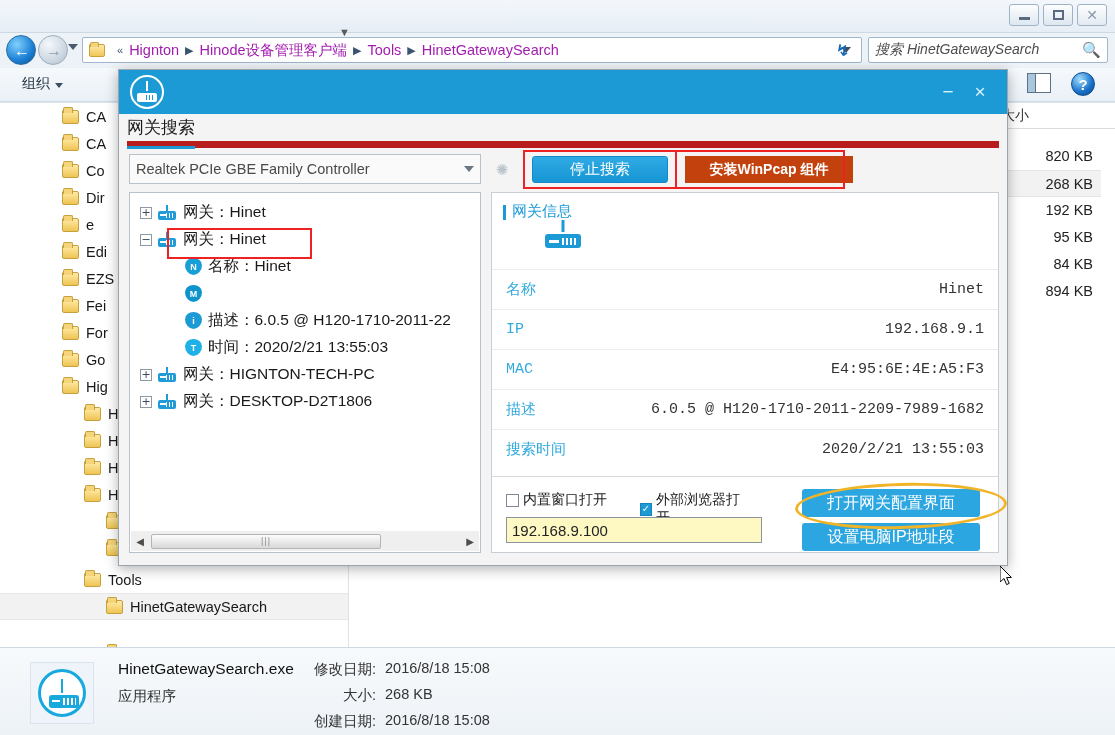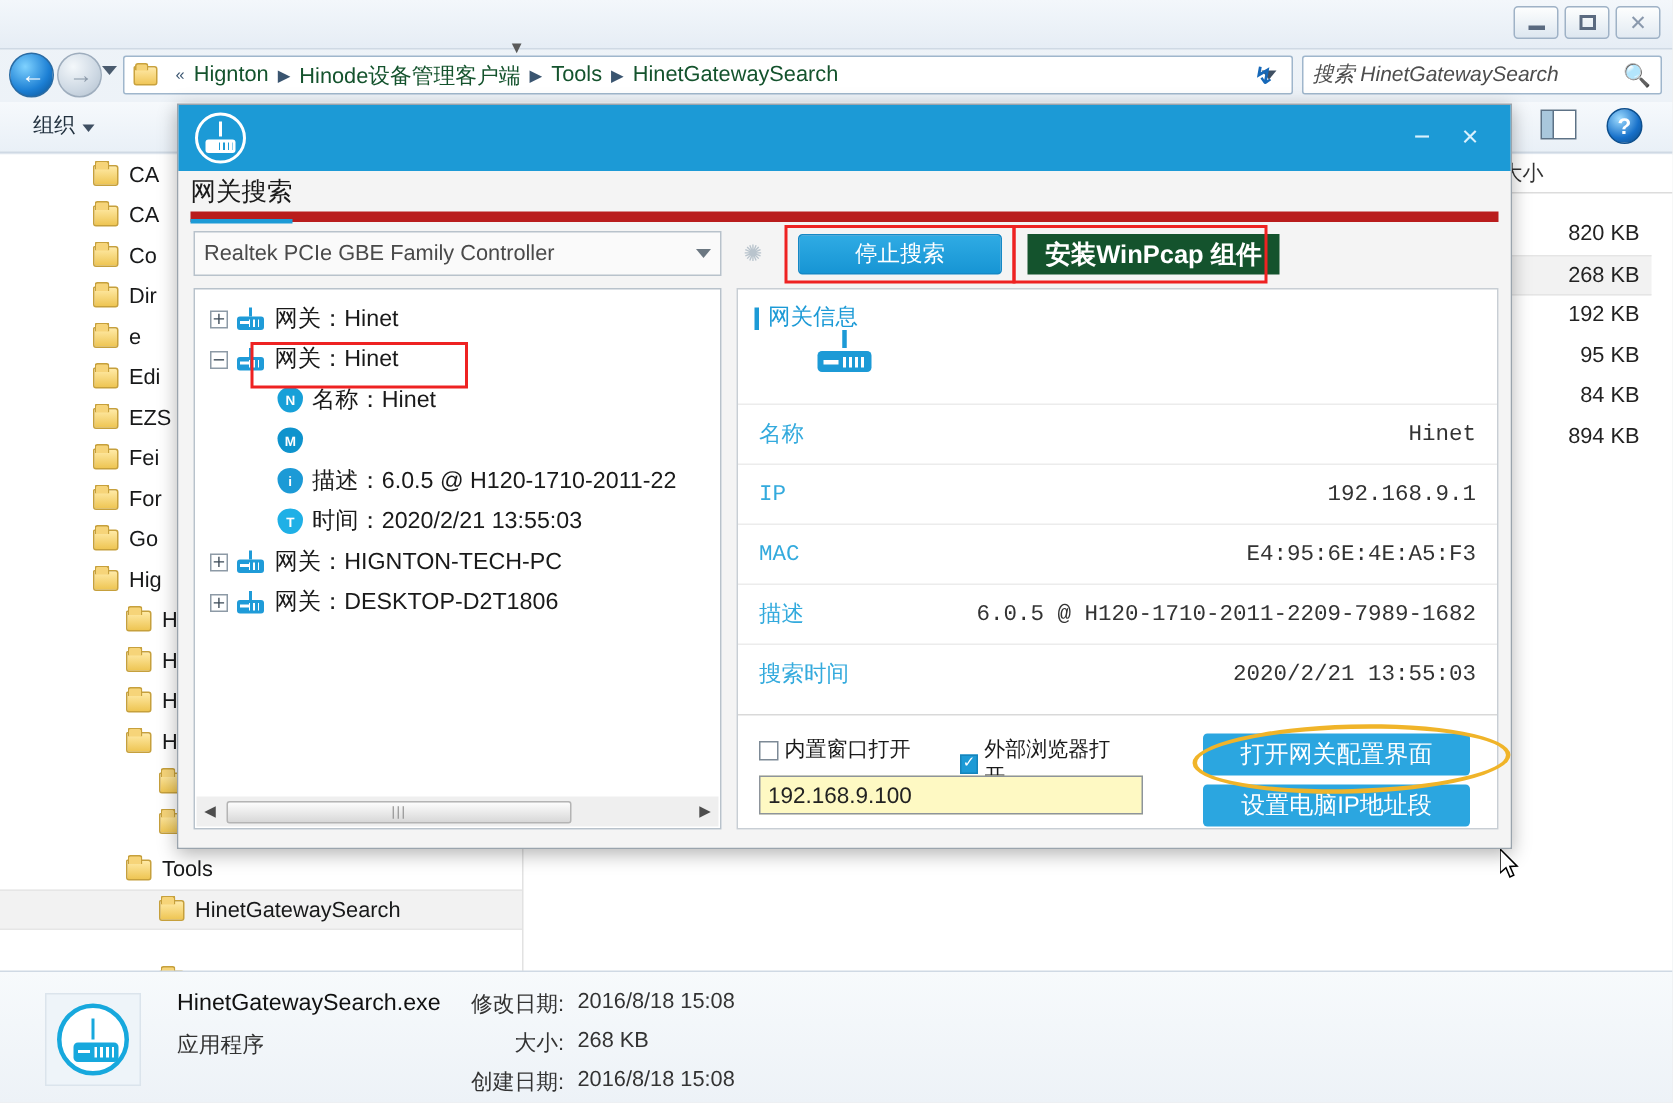--- a/index.html
+++ b/index.html
@@ -69,21 +69,21 @@
   .crumb-folder {
     width: 16px; height: 13px; margin: 0 6px 0 2px; position: relative;
     background: linear-gradient(#ffe9a8, #f0c75a);
     border: 1px solid #c9a23d; border-radius: 1px 2px 2px 2px;
   }
   .crumb-folder:after {
     content:''; position:absolute; left:0; top:-3px; width:7px; height:4px;
     background:#f5d378; border:1px solid #c9a23d; border-bottom:none;
     border-radius:2px 2px 0 0;
   }
-  .crumb { font-size: 14.5px; color: #14532d; white-space: nowrap; }
+  .crumb { font-size: 14.5px; color: #a21caf; white-space: nowrap; }
   .crumb.chev { color: #3a5570; font-size: 11px; margin: 0 6px; }
   .addr-caret {
     margin-left: auto; width: 0; height: 0;
     border-left: 5px solid transparent; border-right: 5px solid transparent;
     border-top: 6px solid #3f4f62; margin-right: 6px;
   }
   .addr-refresh {
     position: absolute; left: 836px; top: 8px; font-size: 16px; color: #1668b8;
     font-weight: 700;
   }
@@ -260,21 +260,21 @@
     color: #b9c4cd; font-size: 15px; line-height: 16px; text-align:center;
   }
   .btn-blue {
     background: linear-gradient(#2fabe4, #1795d4);
     border: 1px solid #1488c6; border-radius: 3px; color: #fff;
     font-size: 15px; display: flex; align-items: center; justify-content: center;
   }
   .btn-stop { position: absolute; left: 413px; top: 42px; width: 136px; height: 27px; }
   .btn-winpcap {
     position: absolute; left: 566px; top: 42px; width: 168px; height: 27px;
-    background: #14532d; border: none; color: #fff; font-size: 17px; font-weight: 700;
+    background: #c2410c; border: none; color: #fff; font-size: 14px; font-weight: 700;
     display: flex; align-items: center; justify-content: center; overflow: hidden;
   }
   .redbox {
     position: absolute; border: 2px solid #ee2222; pointer-events: none;
   }
   .rb-stop { left: 404px; top: 36px; width: 154px; height: 39px; }
   .rb-pcap { left: 556px; top: 36px; width: 170px; height: 39px; }
   .rb-tree { left: 48px; top: 114px; width: 145px; height: 31px; }
 
   

